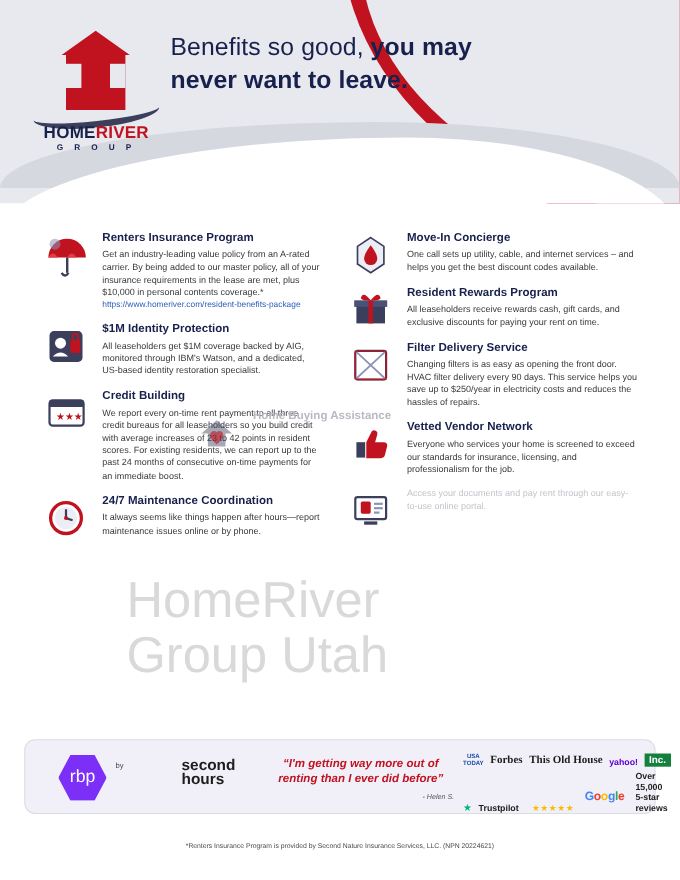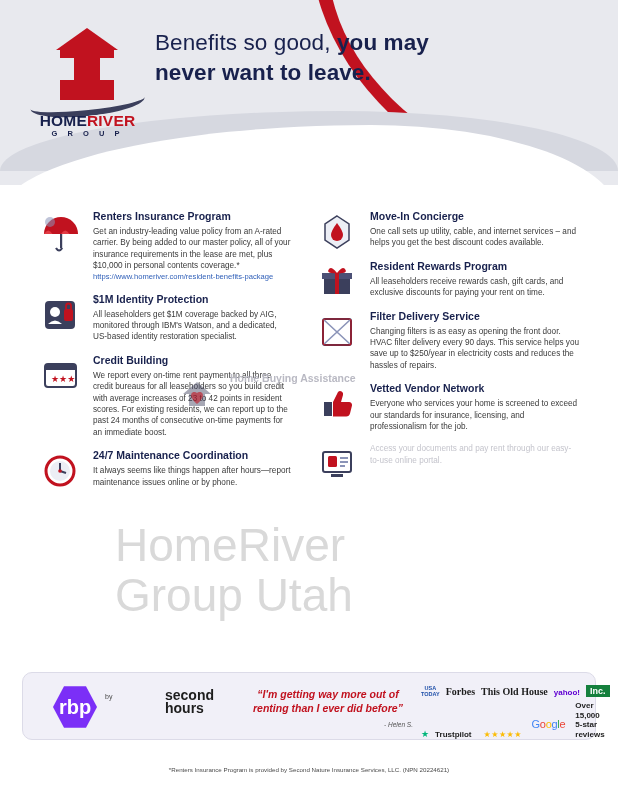--- a/index.html
+++ b/index.html
@@ -210,21 +210,21 @@
   }
   .rbp-hex {
     position: absolute;
     left: 0; top: 0;
     width: 44px; height: 44px;
     background: #7b2ff7;
     clip-path: polygon(25% 3%, 75% 3%, 100% 50%, 75% 97%, 25% 97%, 0% 50%);
     display: flex; align-items: center; justify-content: center;
   }
   .rbp-hex span {
-    color: #fff; font-size: 20px; font-weight: 700;
+    color: #fff; font-size: 16px; font-weight: 400;
   }
   .sn-by {
     position: absolute;
     left: 82px; top: 20px;
     font-size: 7px;
     color: #4a4a4a;
   }
   .sn-name {
     position: absolute;
     left: 98px; top: 16px;
@@ -258,21 +258,21 @@
     position: absolute;
     left: 398px; top: 12px;
     width: 178px;
   }
   .press-row { display: flex; align-items: flex-end; gap: 6px; margin-bottom: 4px; }
   .press-item { font-size: 8px; font-weight: 700; color: #1d1d1d; white-space: nowrap; }
   .press-item.usatoday { font-size: 5.5px; line-height: 6px; color: #1d4ea8; text-align: center; }
   .press-item.serif { font-family: "Liberation Serif", serif; font-size: 10px; }
   .press-item.box { background: #15803d; color: #fff; padding: 1px 4px; font-size: 9px; }
   .star { color: #00b67a; font-size: 9px; }
-  .google { font-size: 11px; font-weight: 400; letter-spacing: -0.3px; padding-left: 48px; }
+  .google { font-size: 11px; font-weight: 700; letter-spacing: -0.3px; padding-left: 48px; }
   .g-b { color: #4285F4; } .g-r { color: #EA4335; } .g-y { color: #FBBC05; } .g-g { color: #34A853; }
   .gstars { color: #fbbc05; font-size: 8px; letter-spacing: 0.5px; }
   .reviews { font-size: 8px; font-weight: 700; color: #1d1d1d; line-height: 9.5px; }
 
   
   .disclaimer {
     position: absolute;
     left: 0; top: 766px;
     width: 618px;
     text-align: center;

